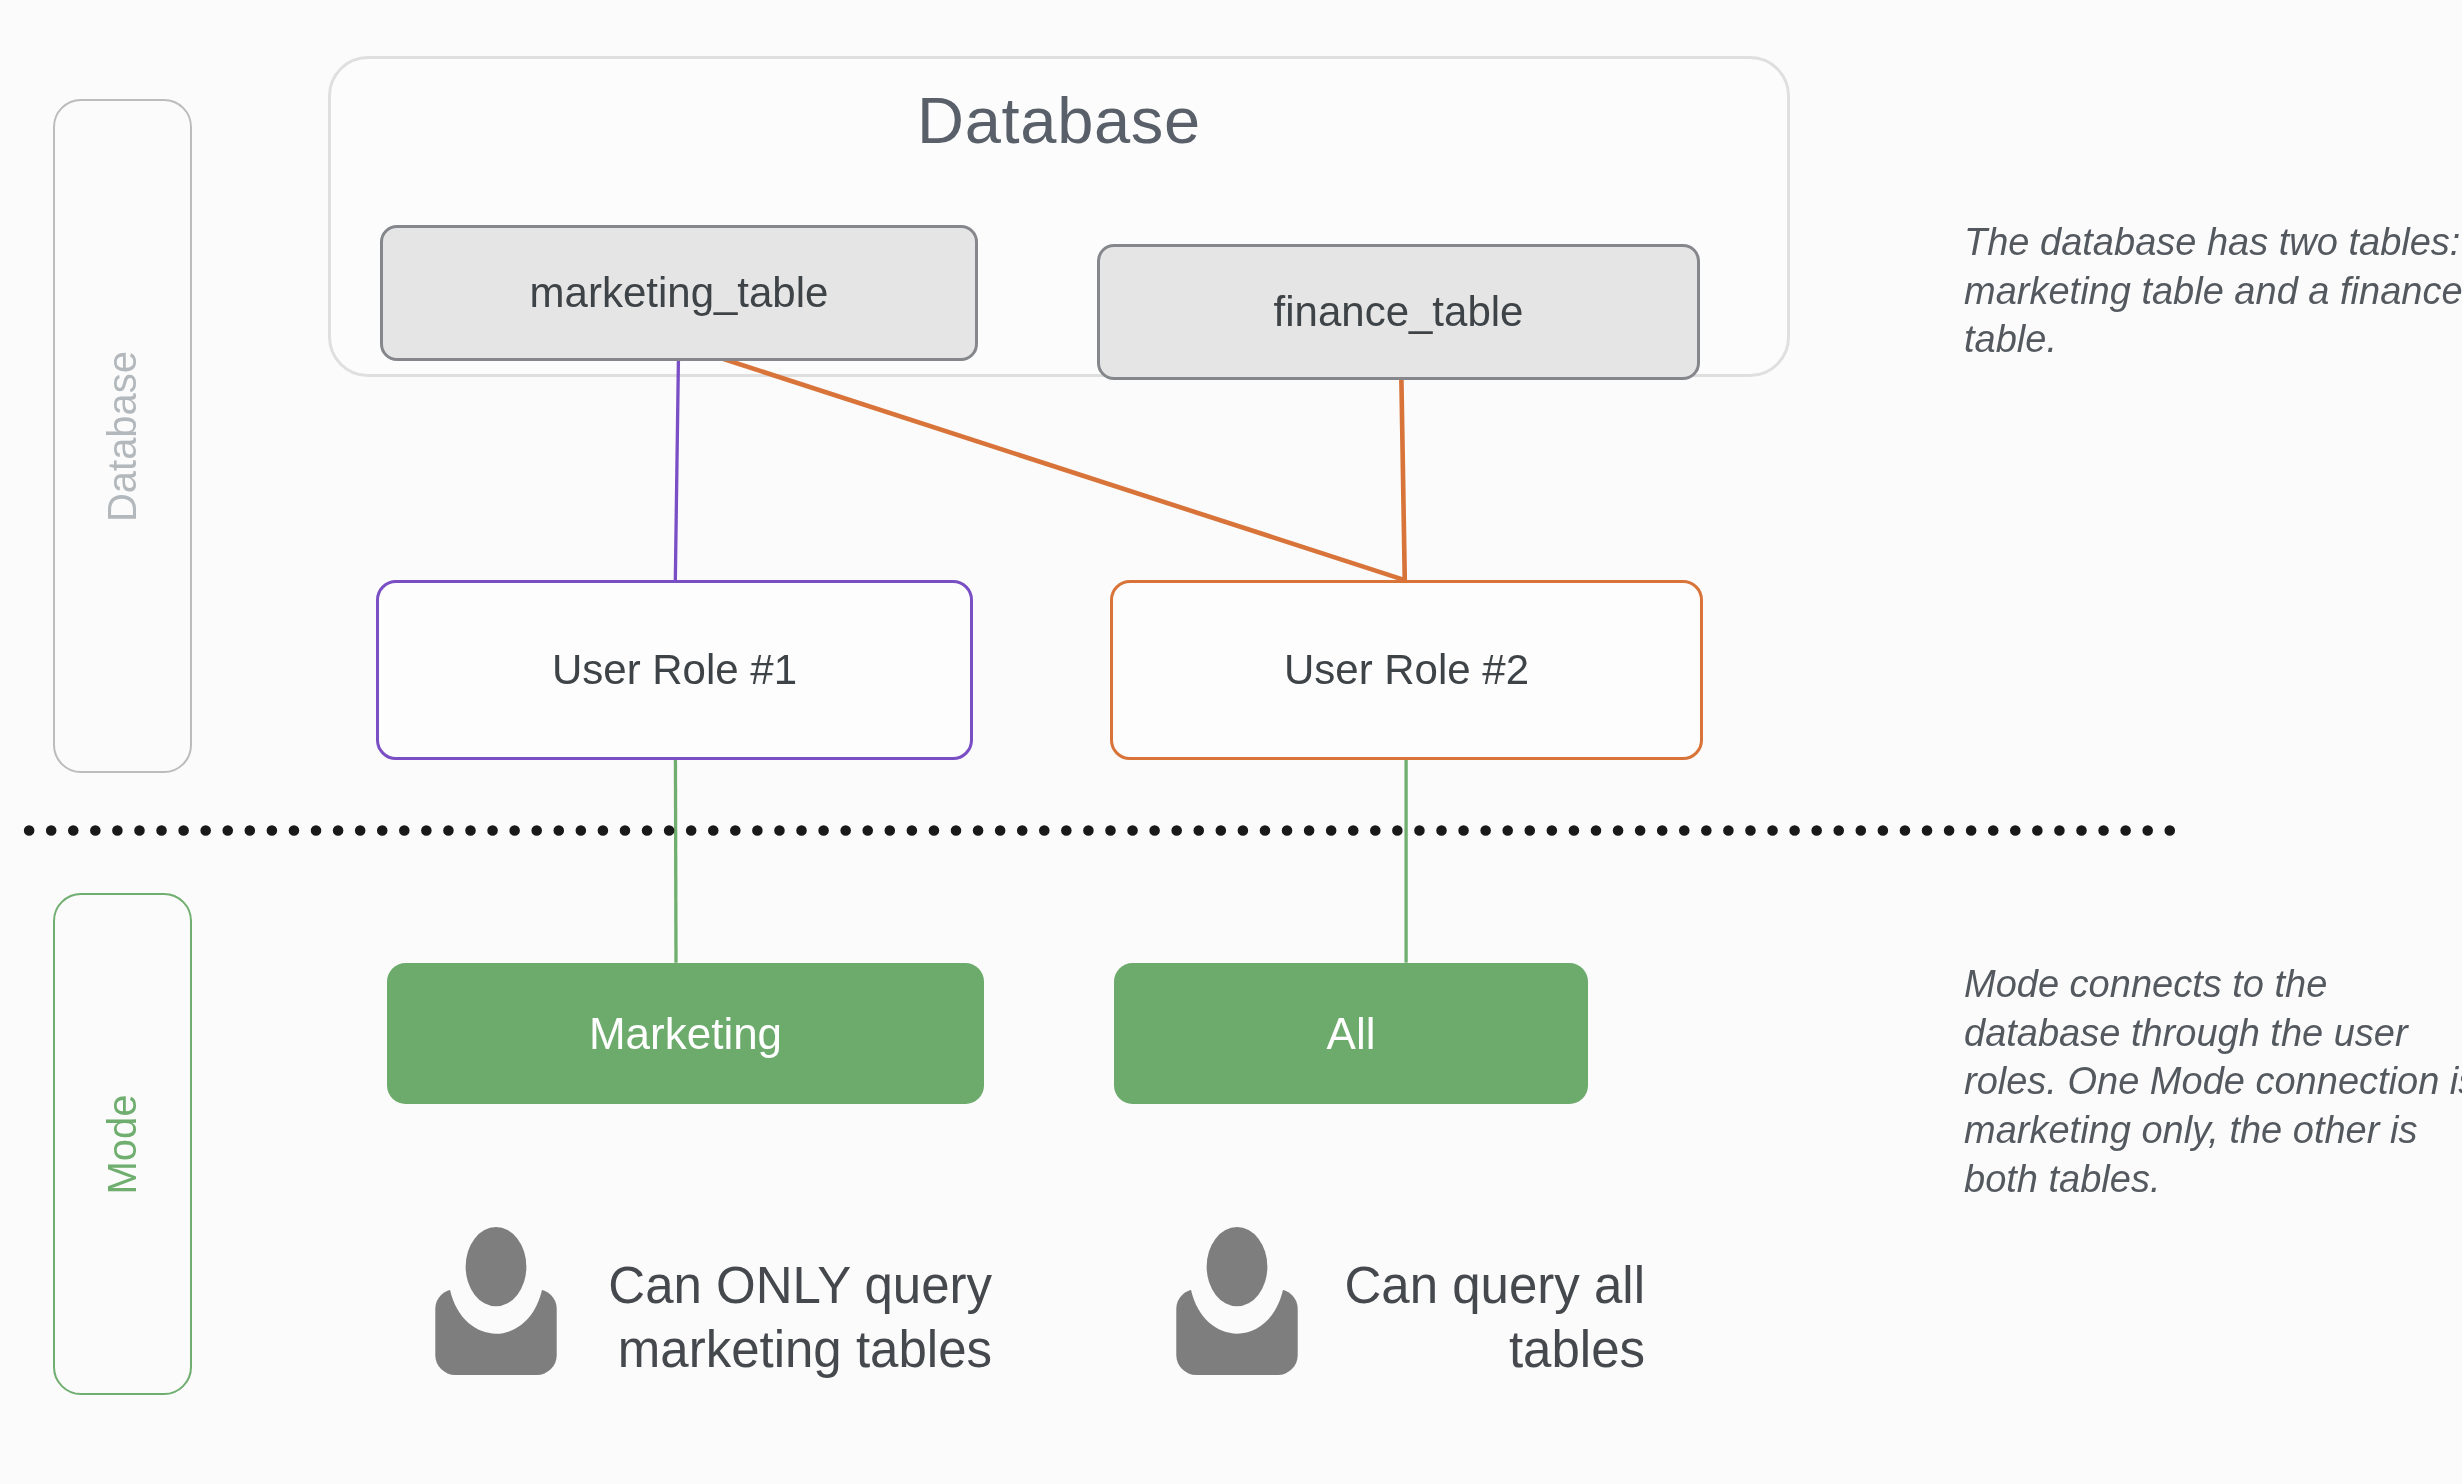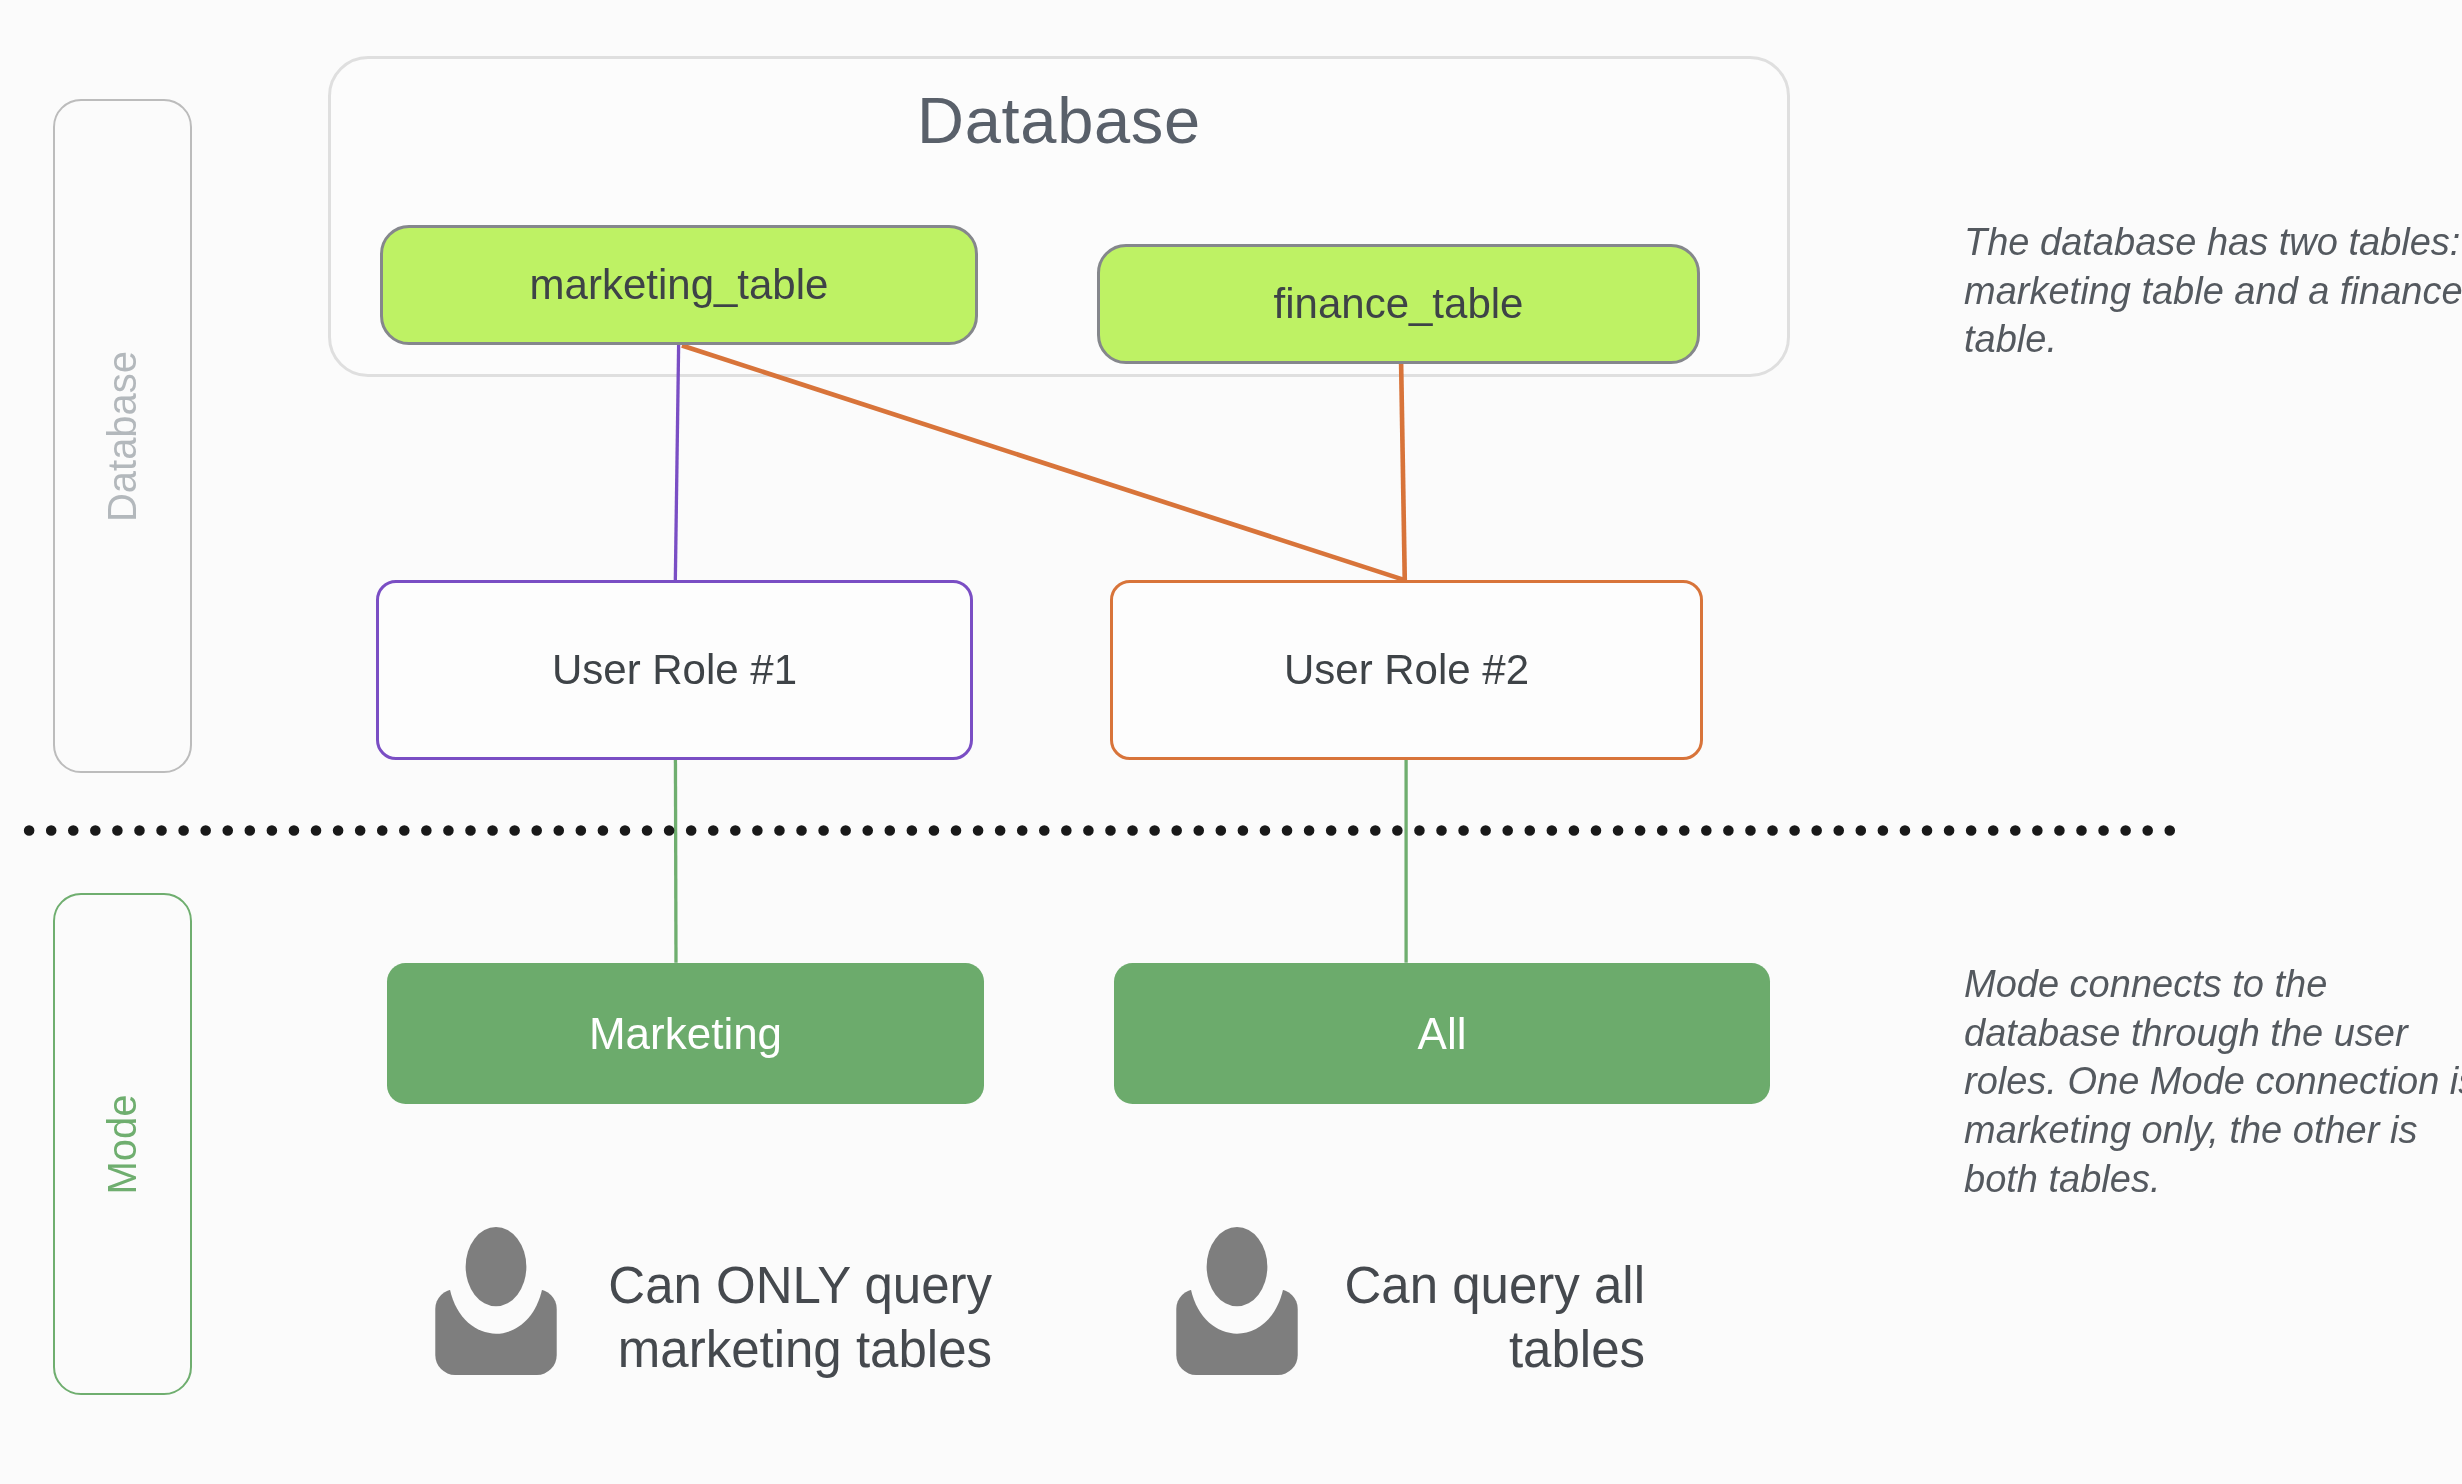--- a/index.html
+++ b/index.html
@@ -14,42 +14,42 @@
     left:328px;top:56px;width:1462px;height:321px;
     border:3.3px solid var(--container-border);border-radius:40px;
     background:var(--container-bg);
   }
   .db-title{
     left:328px;top:83px;width:1462px;text-align:center;
     font-size:65px;color:var(--title-gray);letter-spacing:0.7px;
   }
   
   .table-box{
-    height:120px;border:3.3px solid var(--box-border-gray);border-radius:29px;
-    background:#bef264;display:flex;align-items:center;justify-content:center;
+    height:136px;border:3.3px solid var(--box-border-gray);border-radius:17px;
+    background:#e5e5e5;display:flex;align-items:center;justify-content:center;
     font-size:42px;color:var(--box-text);z-index:3;
   }
   .tb-marketing{left:380px;top:225px;width:598px;}
   .tb-finance{left:1097px;top:225px;width:603px;margin-top:19px;}
   
   .role-box{
     height:180px;border-radius:20px;background:#fdfdfd;
     display:flex;align-items:center;justify-content:center;
     font-size:42px;color:var(--box-text);z-index:3;
   }
   .role-1{left:376px;top:580px;width:597px;border:3.3px solid var(--purple);}
   .role-2{left:1110px;top:580px;width:593px;border:3.3px solid var(--orange);}
   
   .conn-btn{
     height:141px;border-radius:18.5px;background:var(--green-fill);
     display:flex;align-items:center;justify-content:center;
     font-size:44px;font-weight:normal;color:#ffffff;z-index:3;
   }
   .conn-marketing{left:387px;top:963px;width:597px;}
-  .conn-all{left:1114px;top:963px;width:656px;}
+  .conn-all{left:1114px;top:963px;width:474px;}
   
   .side-box{
     left:53px;width:139px;border-radius:28px;background:transparent;
     display:flex;align-items:center;justify-content:center;z-index:2;
   }
   .side-db{top:99px;height:674px;border:2.6px solid var(--sidebar-gray-border);color:var(--sidebar-gray-text);}
   .side-mode{top:893px;height:502px;border:2.6px solid var(--green);color:var(--green);}
   .vlabel{transform:rotate(-90deg);white-space:nowrap;font-size:40px;}
   
   .user-icon{width:132px;height:148px;z-index:3;}

